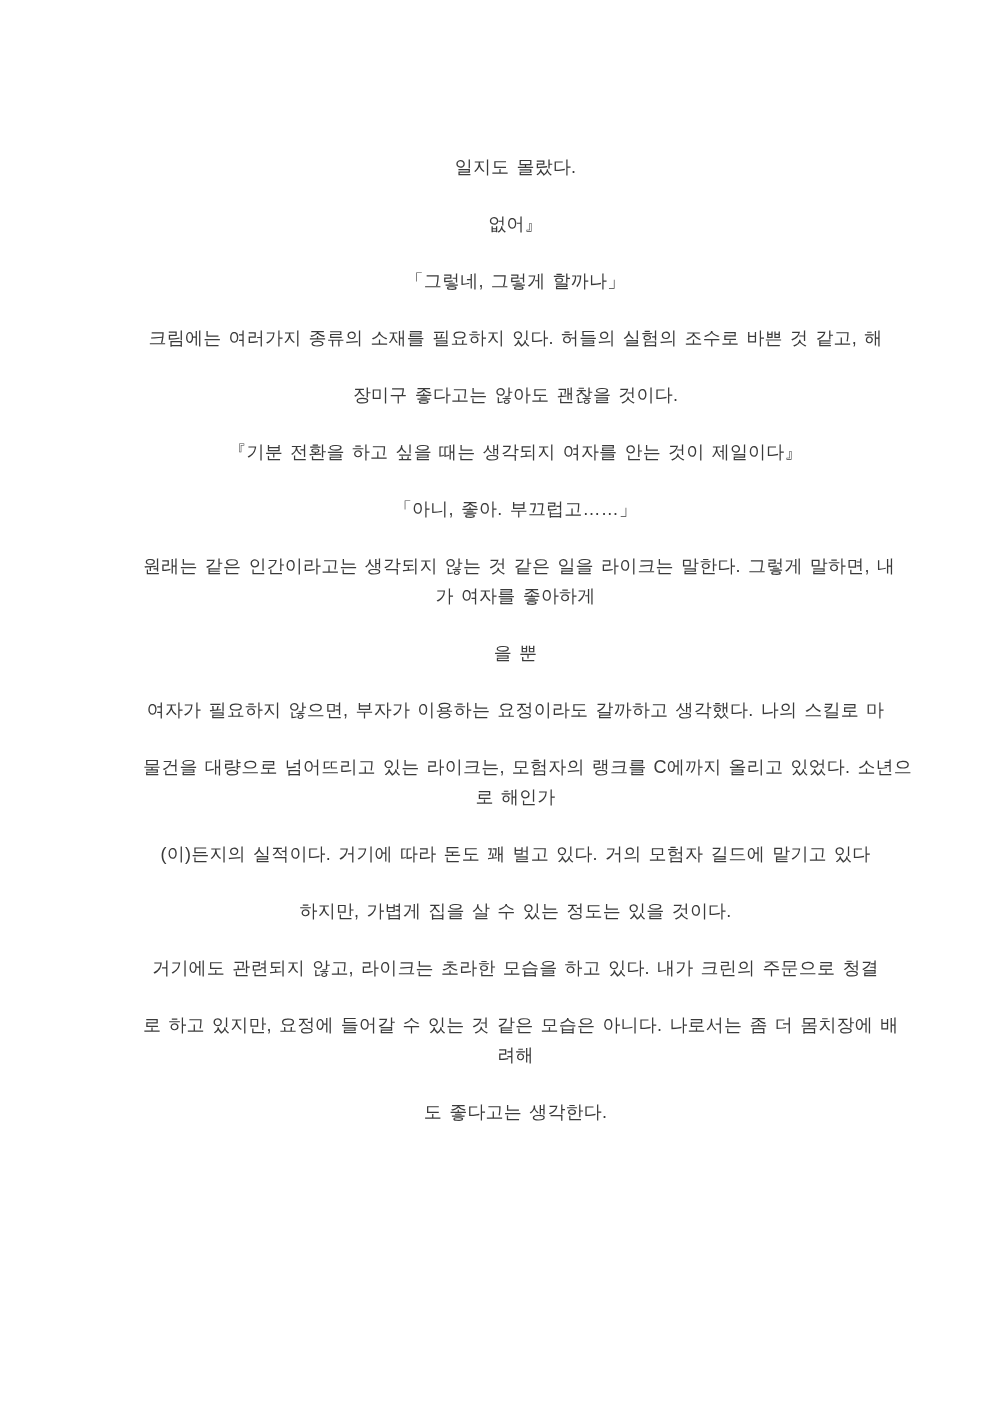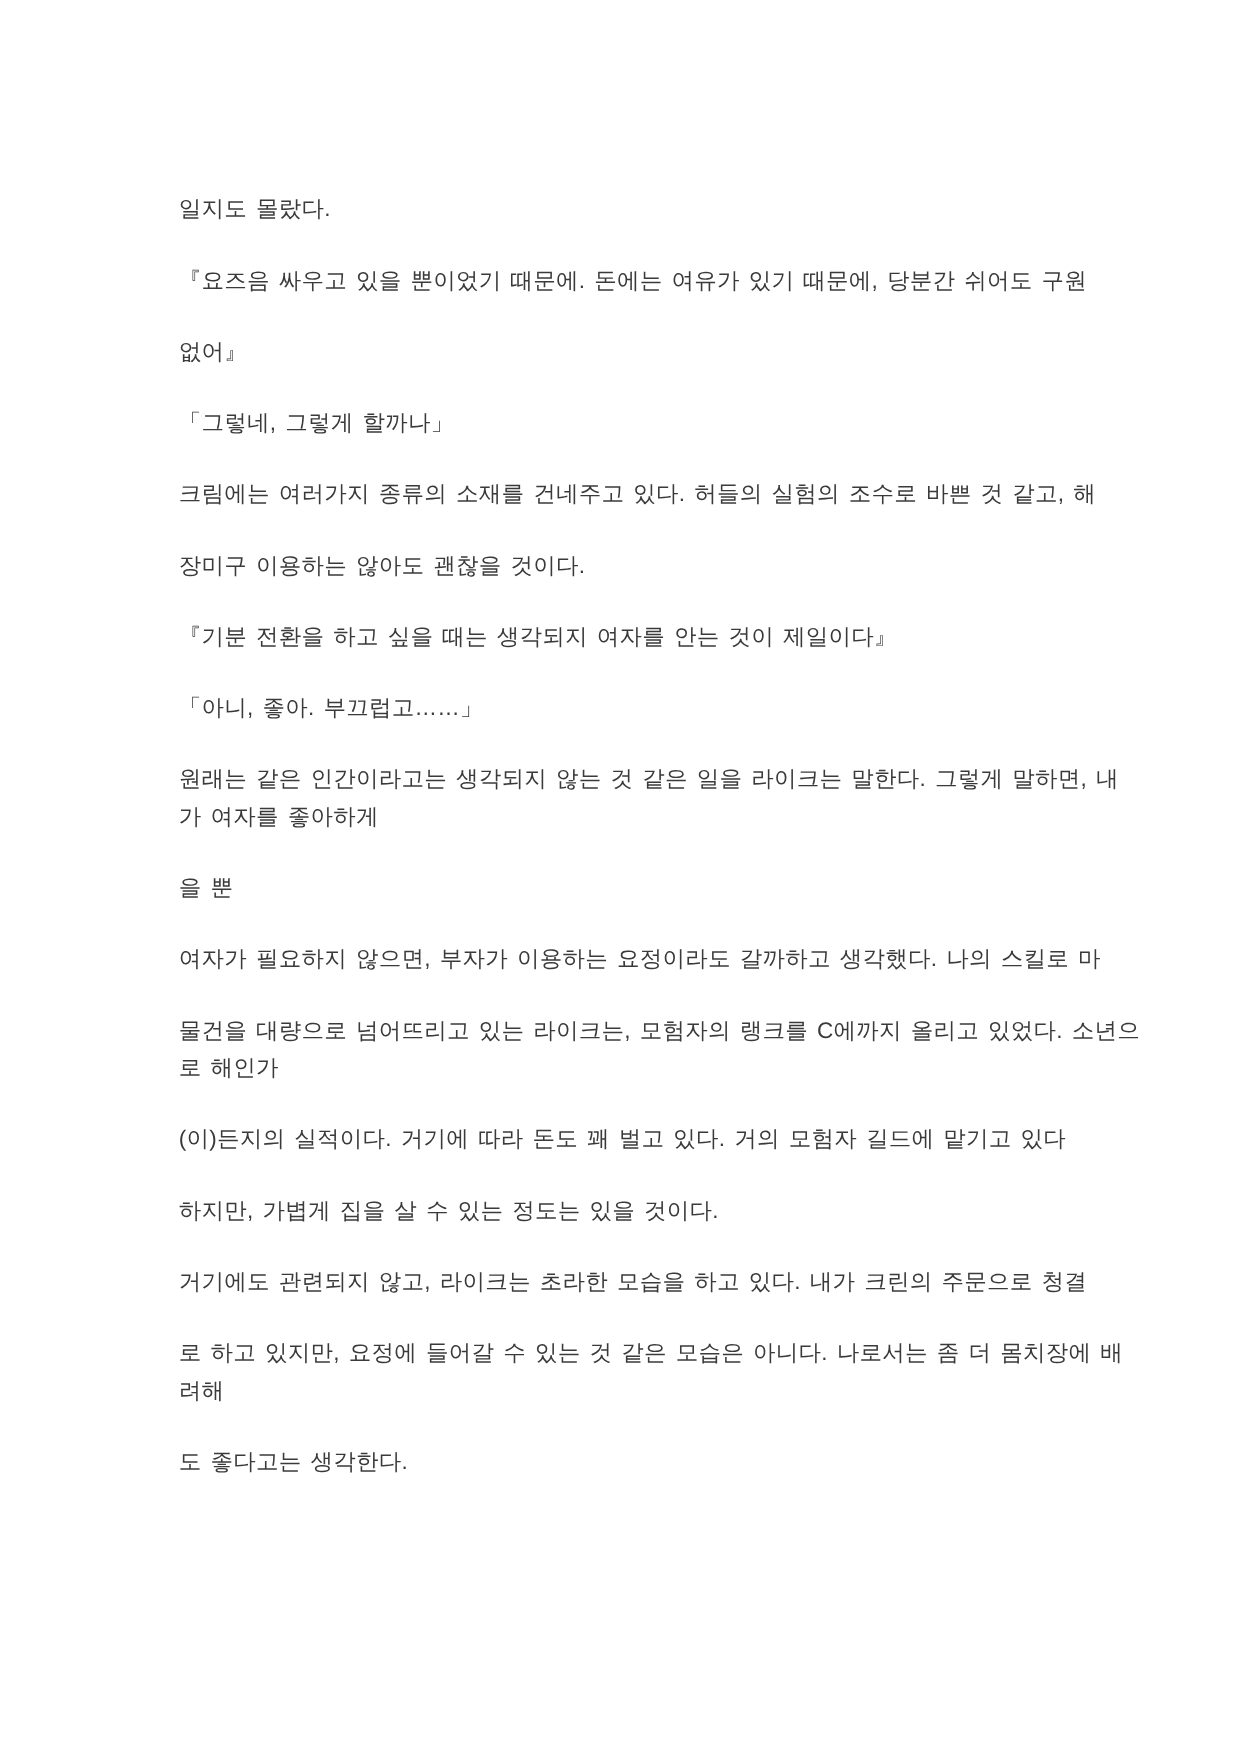--- a/index.html
+++ b/index.html
@@ -16,50 +16,48 @@
       padding: 152px 104px 120px 143px;
       font-family: "Liberation Sans", "DejaVu Sans", sans-serif;
       color: #3a3a3a;
       font-size: 18px;
       line-height: 30px;
       letter-spacing: 0.2px;
       word-spacing: 2px;
     }
     .paragraph {
       margin: 0 0 27px 0;
+      text-align: center;
     }
     .paragraph:last-child {
       margin-bottom: 0;
     }
     .text-line {
       white-space: nowrap;
     }
   </style>
 </head>
 <body>
 
 <div class="page">
   <div>
       <div class="paragraph">
         <div class="text-line">일지도 몰랐다.</div>
       </div>
       <div class="paragraph">
-        <div class="text-line">『요즈음 싸우고 있을 뿐이었기 때문에. 돈에는 여유가 있기 때문에, 당분간 쉬어도 구원</div>
-      </div>
-      <div class="paragraph">
         <div class="text-line">없어』</div>
       </div>
       <div class="paragraph">
         <div class="text-line">「그렇네, 그렇게 할까나」</div>
       </div>
       <div class="paragraph">
-        <div class="text-line">크림에는 여러가지 종류의 소재를 건네주고 있다. 허들의 실험의 조수로 바쁜 것 같고, 해</div>
+        <div class="text-line">크림에는 여러가지 종류의 소재를 필요하지 있다. 허들의 실험의 조수로 바쁜 것 같고, 해</div>
       </div>
       <div class="paragraph">
-        <div class="text-line">장미구 이용하는 않아도 괜찮을 것이다.</div>
+        <div class="text-line">장미구 좋다고는 않아도 괜찮을 것이다.</div>
       </div>
       <div class="paragraph">
         <div class="text-line">『기분 전환을 하고 싶을 때는 생각되지 여자를 안는 것이 제일이다』</div>
       </div>
       <div class="paragraph">
         <div class="text-line">「아니, 좋아. 부끄럽고……」</div>
       </div>
       <div class="paragraph">
         <div class="text-line">원래는 같은 인간이라고는 생각되지 않는 것 같은 일을 라이크는 말한다. 그렇게 말하면, 내</div>
         <div class="text-line">가 여자를 좋아하게</div>

